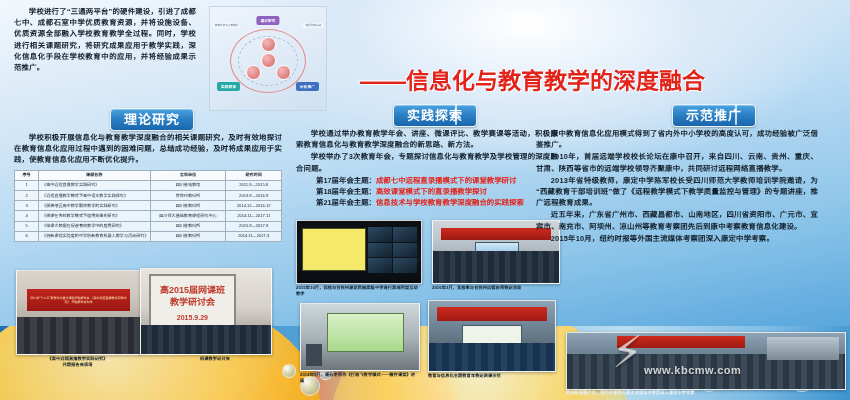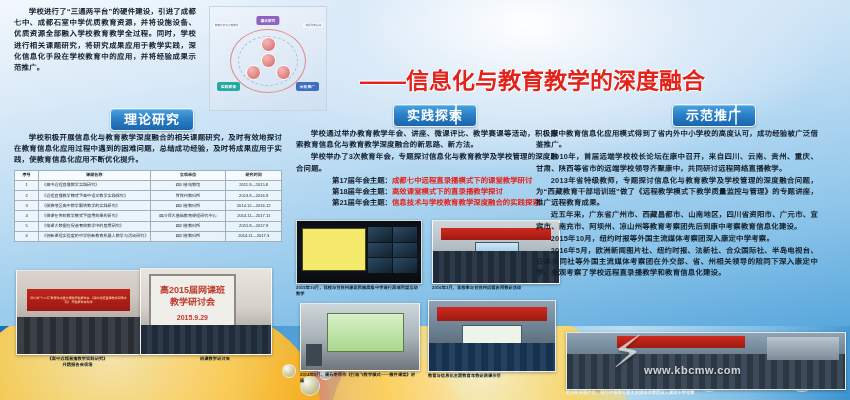--- a/index.html
+++ b/index.html
@@ -98,21 +98,21 @@
     font-size:4.1px;color:#1d2630;
   }
   table.research th,table.research td{
     border:0.6px solid #9fb0bf;padding:1.6px 1px;text-align:center;
     line-height:6px;font-weight:normal;white-space:nowrap;
   }
   table.research th{font-weight:bold;background:rgba(255,255,255,.5);}
   table.research td.name{text-align:left;padding-left:3px;}
   
   #col-mid{left:296px;top:128px;width:262px;}
-  .meet{font-size:7.4px;line-height:11px;font-weight:bold;color:#14202c;margin-left:36px;white-space:nowrap;}
+  .meet{font-size:7.4px;line-height:11px;font-weight:bold;color:#14202c;margin-left:20px;white-space:nowrap;}
   .meet .mt{color:#14202c;}
   .meet .mv{color:#e2231a;}
   
   #col-right{left:536px;top:128px;width:282px;}
   
   #diagram{
     position:absolute;left:209px;top:6px;width:116px;height:103px;
     background:linear-gradient(160deg,#eef4fb 0%,#dfeaf6 55%,#cfe0f1 100%);
     border:1px solid #c3d6e8;overflow:hidden;
   }
@@ -357,24 +357,23 @@
   <div class="photo sc-crowd" style="left:428px;top:300px;width:126px;height:70px;">
     <div class="sc-redban" style="top:8%;height:20%;"></div>
     <div class="sc-proj" style="left:26%;top:34%;width:46%;height:28%;background:#eef4ea;"></div>
     <div class="sc-pupils" style="height:40%;background:repeating-linear-gradient(90deg,#16324e 0 7px,#23425f 7px 13px);"></div>
   </div>
   <div class="cap" style="left:428px;top:373px;width:126px;">教育与信息化主题教育年教研赛课示范</div>
 
   <div class="col" id="col-right">
     <p class="para">康中教育信息化应用模式得到了省内外中小学校的高度认可，成功经验被广泛借鉴推广。</p>
     <p class="para">2010年，首届远端学校校长论坛在康中召开，来自四川、云南、贵州、重庆、甘肃、陕西等省市的远端学校领导齐聚康中，共同研讨远程网络直播教学。</p>
-    <p class="para">2013年省特级教师，专题探讨信息化与教育教学及学校管理的深度融合问题，为“西藏教育干部培训班”做了《远程教学模式下教学质量监控与管理》的专题讲座，推广远程教育成果。</p>
+    <p class="para">2013年省特级教师，康定中学陈军校长受四川师范大学教师培训学院邀请，为“西藏教育干部培训班”做了《远程教学模式下教学质量监控与管理》的专题讲座，推广远程教育成果。</p>
     <p class="para">近五年来，广东省广州市、西藏昌都市、山南地区，四川省资阳市、广元市、宜宾市、南充市、阿坝州、凉山州等教育考察团先后到康中考察教育信息化建设。</p>
     <p class="para">2015年10月，纽约时报等外国主流媒体考察团深入康定中学考察。</p>
-    <p class="para">2016年5月，欧洲新闻图片社、纽约时报、法新社、合众国际社、半岛电视台、日本共同社等外国主流媒体考察团在外交部、省、州相关领导的陪同下深入康定中学，参观考察了学校远程直录播教学和教育信息化建设。</p>
   </div>
 
   <div class="photo sc-crowd" style="left:566px;top:332px;width:278px;height:56px;">
     <div class="sc-redban" style="left:18%;top:6%;width:46%;height:20%;"></div>
     <div style="position:absolute;left:0;bottom:0;width:100%;height:62%;
         background:repeating-linear-gradient(90deg,#2c3744 0 6px,#3d4a59 6px 12px);"></div>
     <div style="position:absolute;right:2%;top:8%;width:26%;height:40%;background:linear-gradient(180deg,#b9c6cf,#7d8b96);"></div>
   </div>
   <div class="cap" style="left:566px;top:390px;width:278px;color:#e8f2fa;">欧洲新闻图片社、纽约时报等外国主流媒体考察团深入康定中学考察</div>
 

